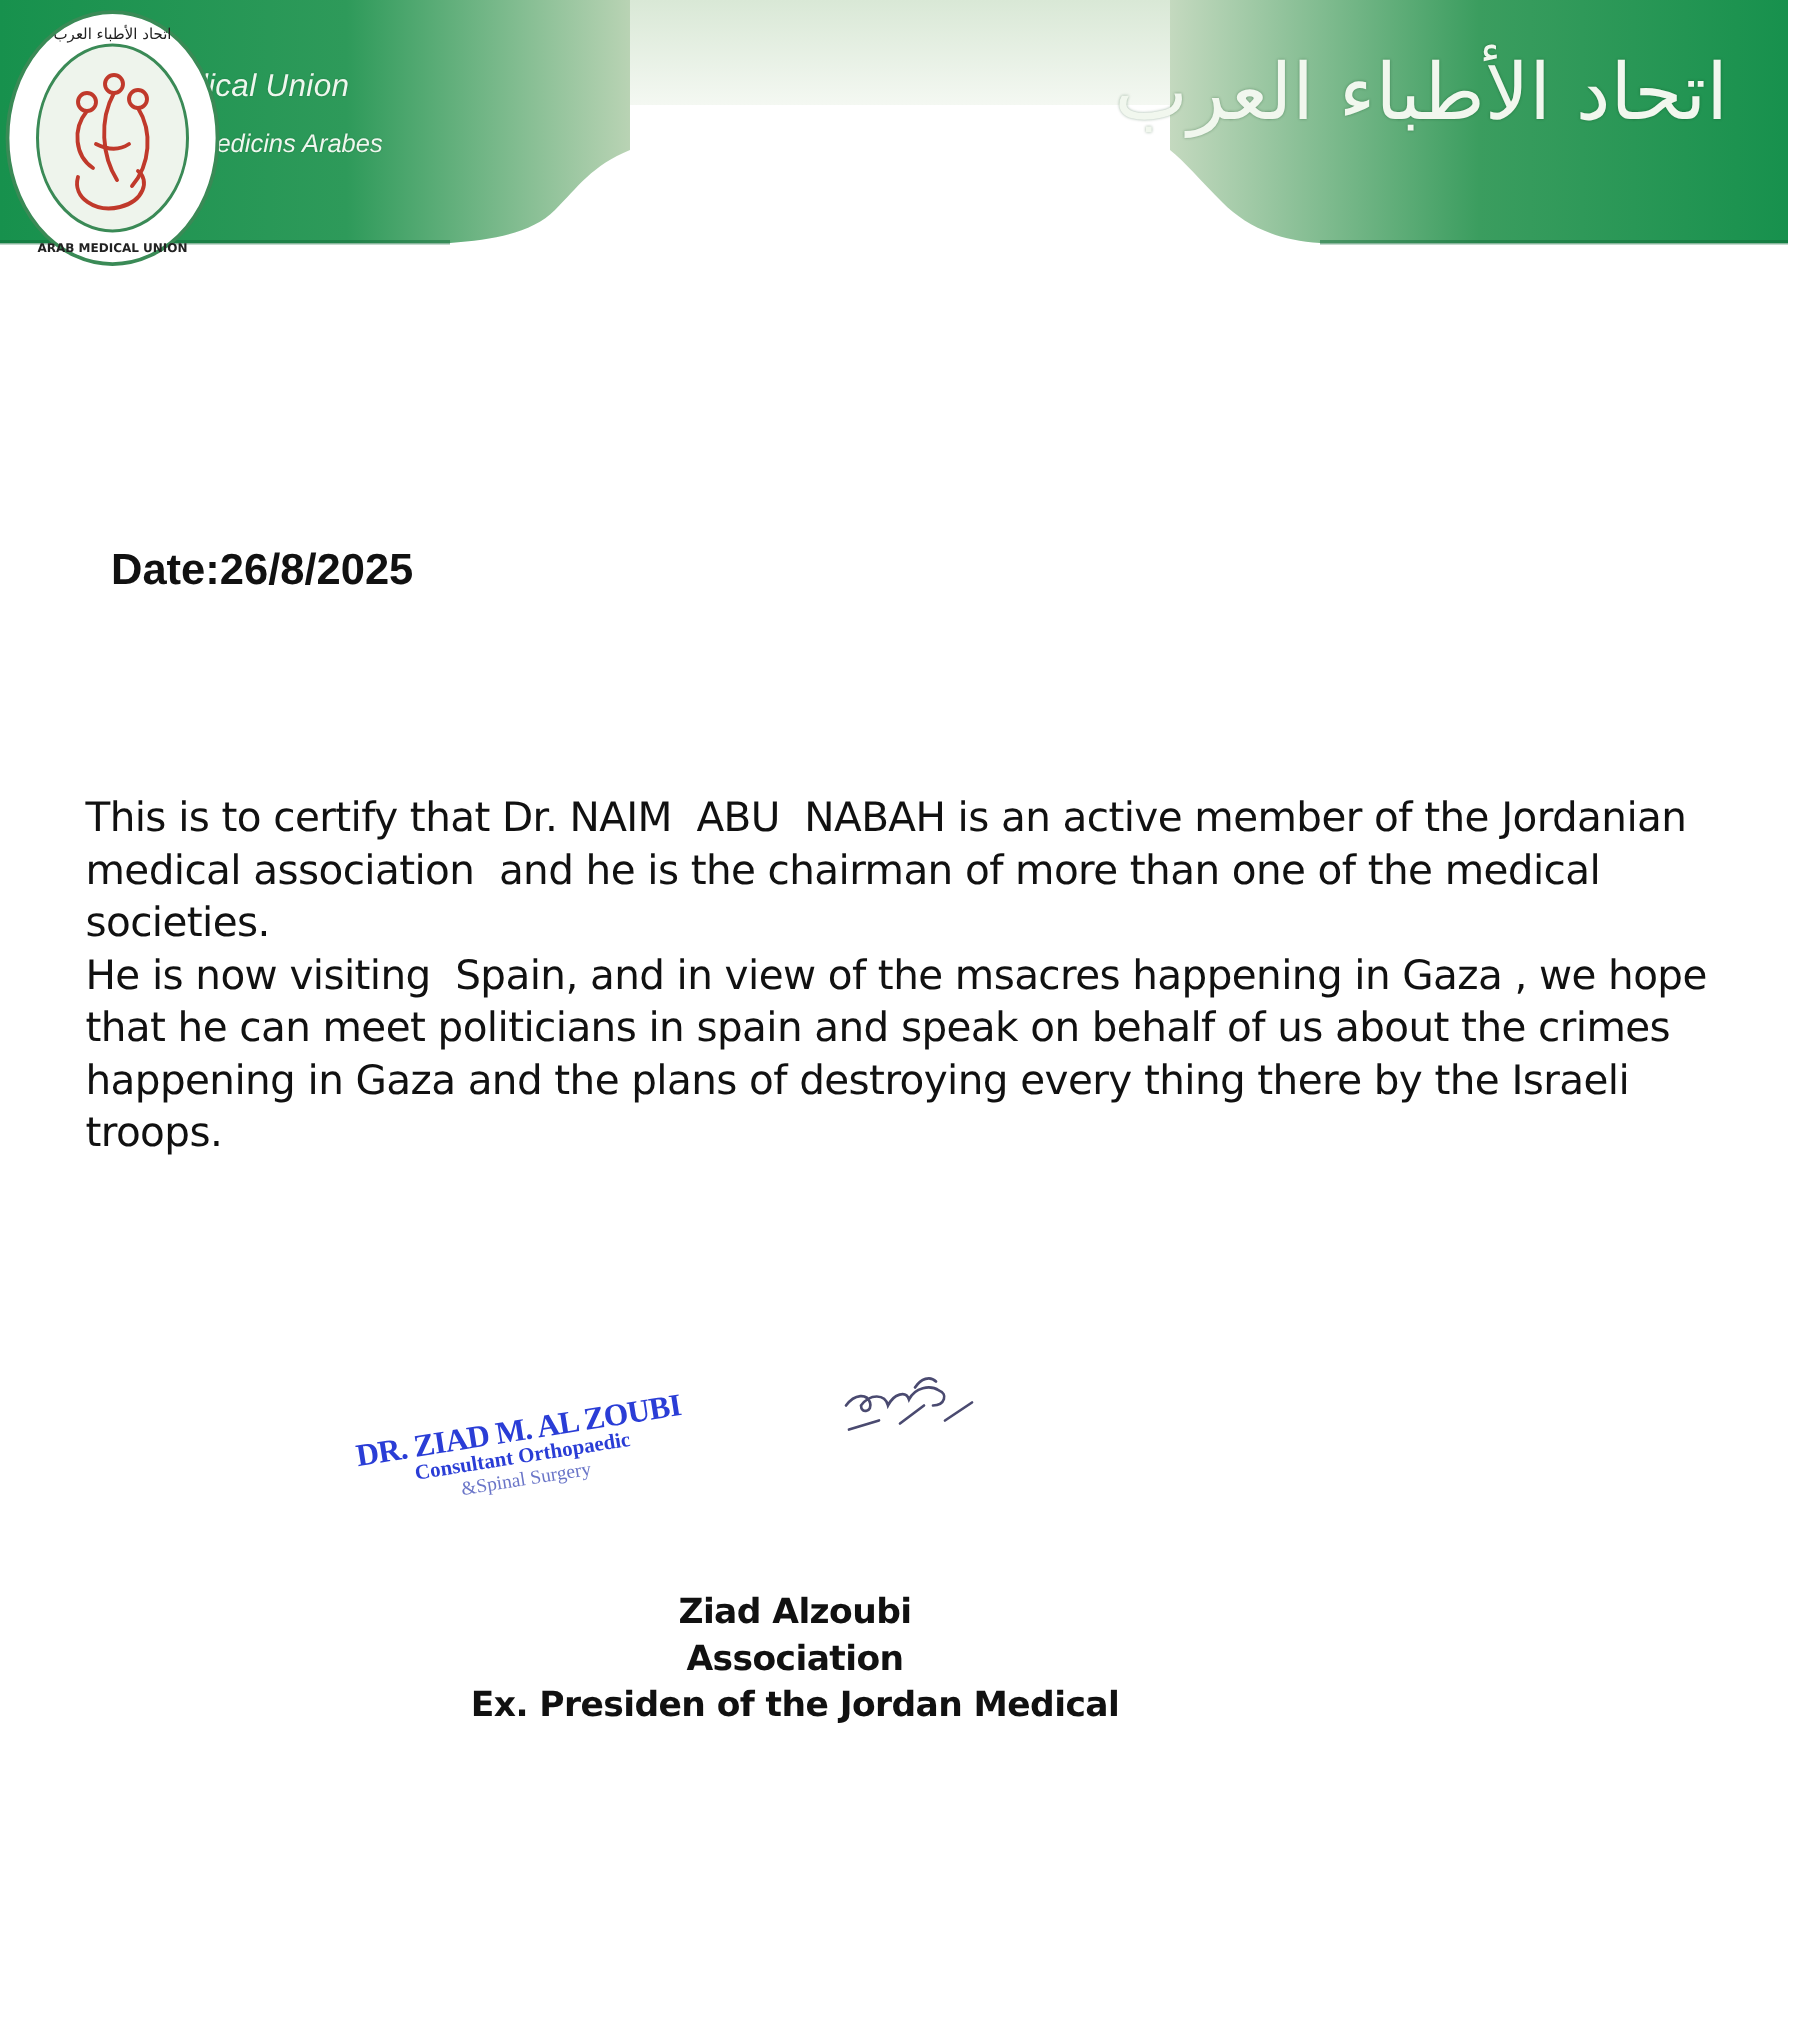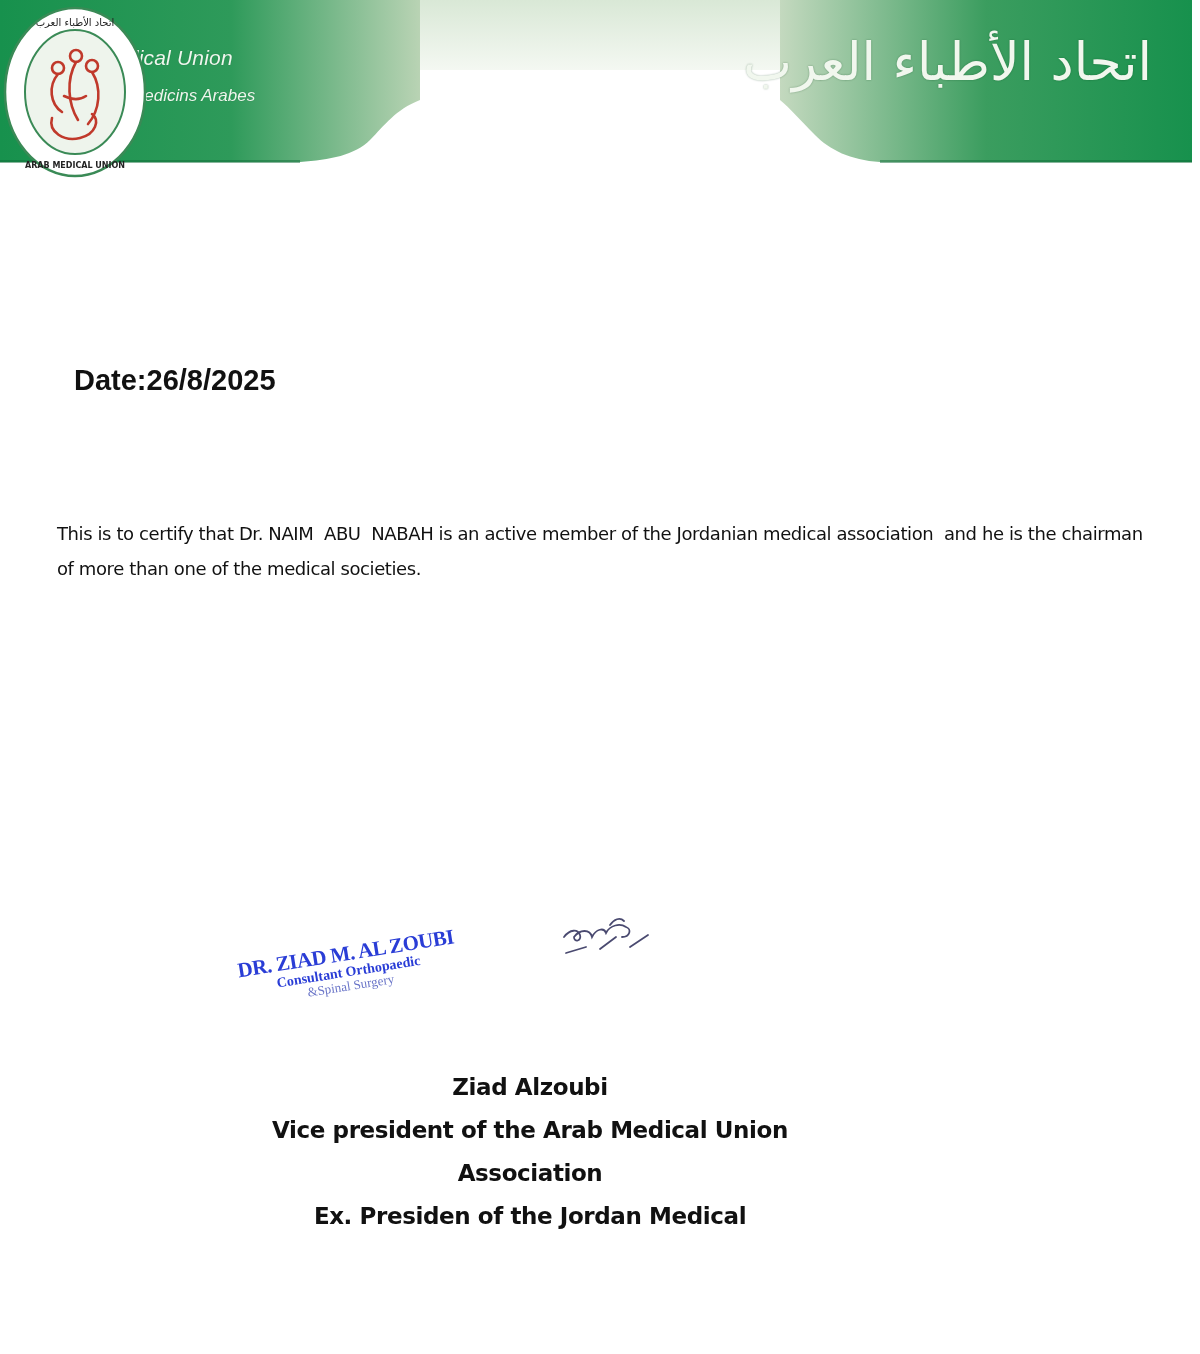--- a/index.html
+++ b/index.html
@@ -26,39 +26,39 @@
       font-family: "DejaVu Sans", sans-serif;
       color: #f1f7ee; font-size: 52px; direction: rtl;
       text-shadow: 0 0 2px rgba(0,60,20,0.4);
     }
     .logo { position: absolute; left: 514px; top: 44px; width: 150px; height: 180px; }
     .date {
       position: absolute; left: 74px; top: 364px;
       font-family: "Liberation Sans", sans-serif; font-weight: bold; font-size: 29px; color: #111;
     }
     .body-text {
-      position: absolute; left: 57px; top: 516px; width: 1090px;
-      font-family: "DejaVu Sans", sans-serif; font-size: 18px; line-height: 35px;
+      position: absolute; left: 57px; top: 528px; width: 1090px;
+      font-family: "DejaVu Sans", sans-serif; font-size: 27px; line-height: 35px;
       color: #111; letter-spacing: -0.4px;
     }
     .body-text p { margin: 0; white-space: pre-wrap; }
     .stamp {
       position: absolute; left: 244px; top: 958px; transform: rotate(-9deg); transform-origin: left bottom;
       color: #2a3dd6; font-family: "Liberation Serif", serif; font-weight: bold; text-align: center;
     }
     .stamp .s1 { font-size: 21px; letter-spacing: -0.5px; }
     .stamp .s2 { font-size: 14px; margin-top: -2px; }
     .stamp .s3 { font-size: 13px; color: #6a75c8; font-weight: normal; margin-top: -2px; }
     .signature { position: absolute; left: 560px; top: 915px; width: 100px; height: 60px; }
     .sig-block {
       position: absolute; left: 230px; top: 1060px; width: 600px; text-align: center;
       font-family: "DejaVu Sans", sans-serif; font-weight: bold; font-size: 23px; line-height: 31px; color: #111;
       letter-spacing: -0.4px;
     }
-    .sig-block div { margin: 12px; }
+    .sig-block div { margin: 0; }
   </style>
 </head>
 <body>
 
 <div class="header">
   <svg width="1200" height="240">
     <defs>
       <linearGradient id="gL" x1="0" y1="0" x2="1" y2="0">
         <stop offset="0" stop-color="#17914d"></stop>
         <stop offset="0.55" stop-color="#2e9a5a"></stop>
@@ -99,36 +99,36 @@
     </g>
     <text x="75" y="26" text-anchor="middle" font-size="10" fill="#222" font-family="DejaVu Sans, sans-serif">اتحاد الأطباء العرب</text>
     <text x="75" y="168" text-anchor="middle" font-size="8" font-weight="bold" fill="#222" font-family="DejaVu Sans, sans-serif">ARAB MEDICAL UNION</text>
   </svg>
 </div>
 
 <div class="date">Date:26/8/2025</div>
 
 <div class="body-text">
   <p>This is to certify that Dr. NAIM  ABU  NABAH is an active member of the Jordanian medical association  and he is the chairman of more than one of the medical societies.</p>
+  <p>He is now visiting  Spain, and in view of the msacres happening in Gaza , we hope that he can meet politicians in spain and speak on behalf of us about the crimes happening in Gaza and the plans of destroying every thing there by the Israeli troops.</p>
 </div>
 
 <svg class="signature" viewBox="0 0 100 60">
   <g fill="none" stroke="#4a4a70" stroke-width="1.8" stroke-linecap="round">
     <path d="M4,22 C10,14 18,14 20,20 C22,26 14,28 14,22 C20,14 30,14 32,22 C36,14 44,12 46,18 C50,10 60,8 66,12 C72,14 70,22 62,22"></path>
     <path d="M6,38 L26,32"></path>
     <path d="M40,34 L56,22"></path>
     <path d="M70,32 L88,20"></path>
     <path d="M50,10 C54,4 60,2 64,6"></path>
   </g>
 </svg>
 
 <div class="stamp">
   <div class="s1">DR. ZIAD M. AL ZOUBI</div>
   <div class="s2">Consultant Orthopaedic</div>
   <div class="s3">&amp;Spinal Surgery</div>
 </div>
 
 <div class="sig-block">
   <div>Ziad Alzoubi</div>
-  <div>Vice president of the Arab Medical Union</div>
   <div>Association</div>
   <div>Ex. Presiden of the Jordan Medical</div>
 </div>
 
 </body></html>

